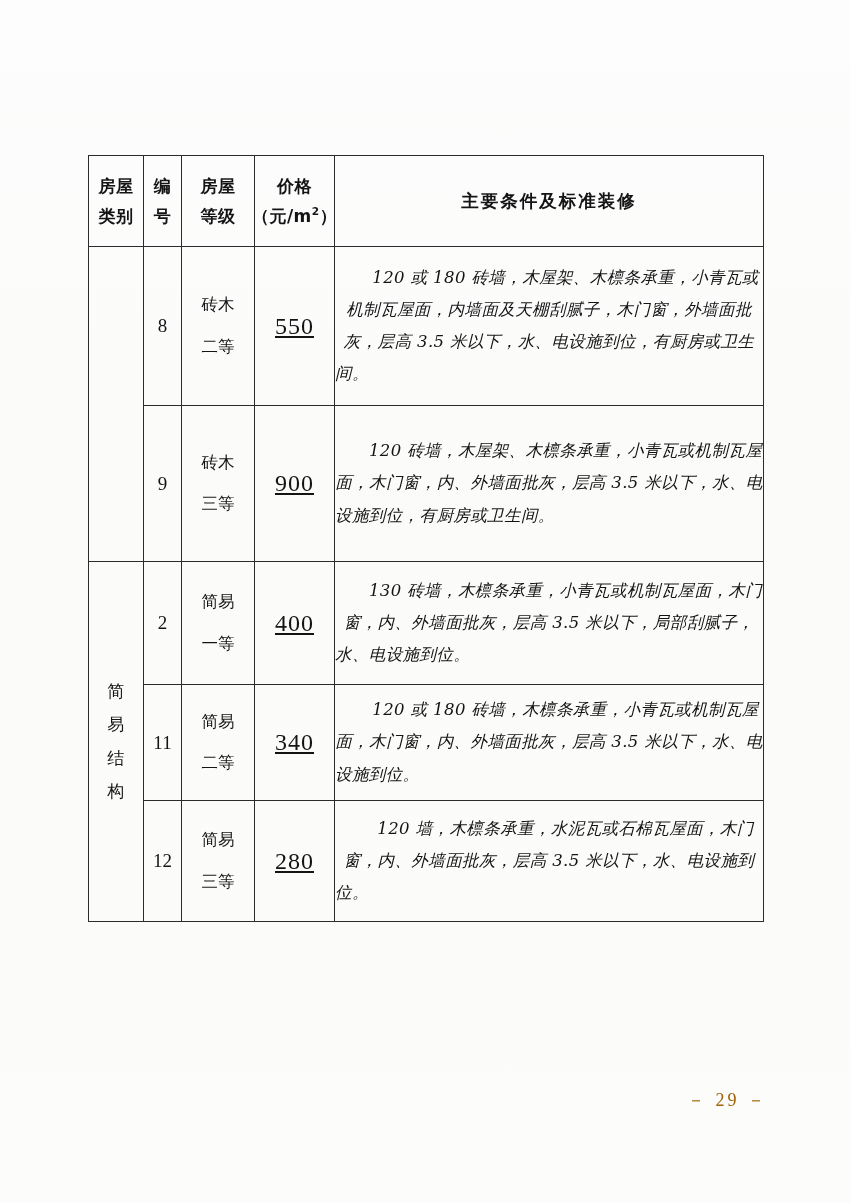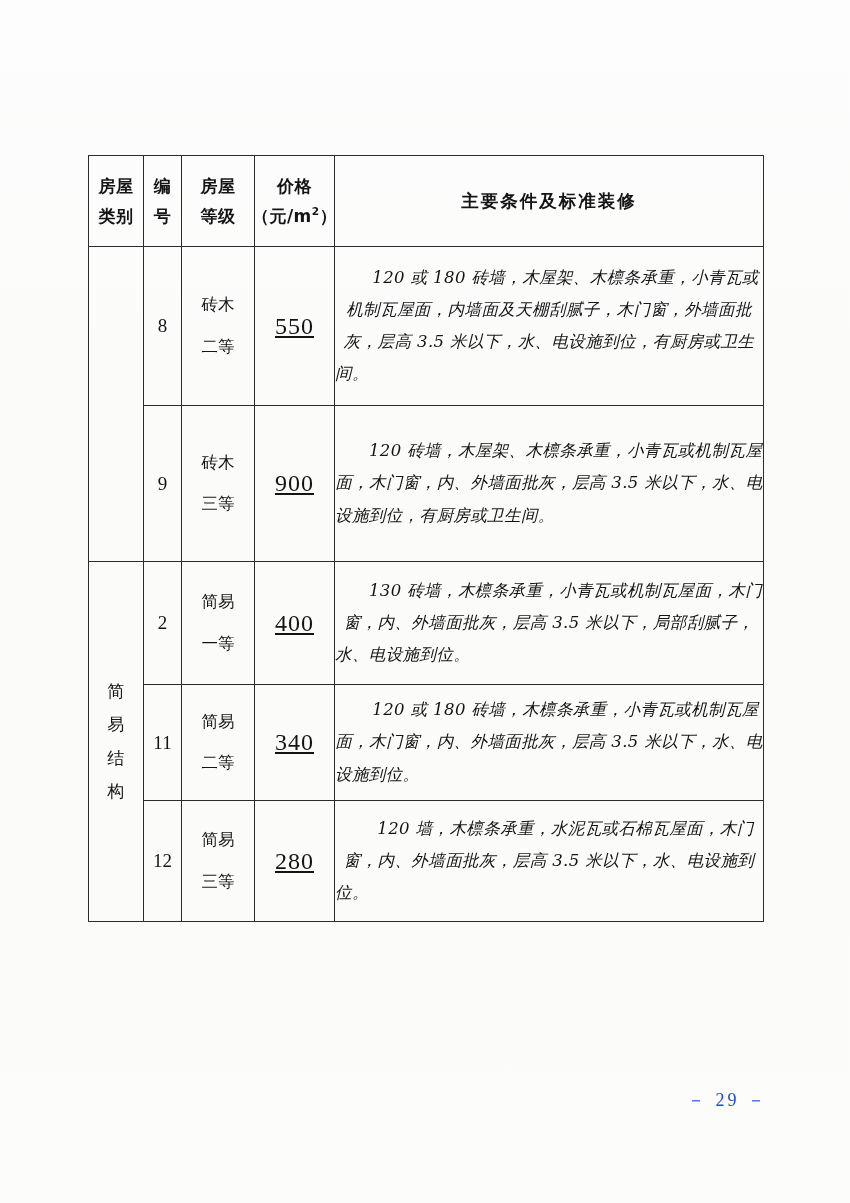--- a/index.html
+++ b/index.html
@@ -141,21 +141,21 @@
   .row-11 td { height: 115px; }
   .row-12 td { height: 120px; border-radius: 9px; }
 
   
   .page-number {
     position: absolute;
     right: 82px;
     top: 1088px;
     font-family: "Liberation Serif", "DejaVu Serif", serif;
     font-size: 18px;
-    color: #1d4ed8;
+    color: #a16207;
     letter-spacing: 3px;
     white-space: nowrap;
   }
 </style>
 </head>
 <body>
 
 <div class="page"></div>
 
 <div class="page-inner">

